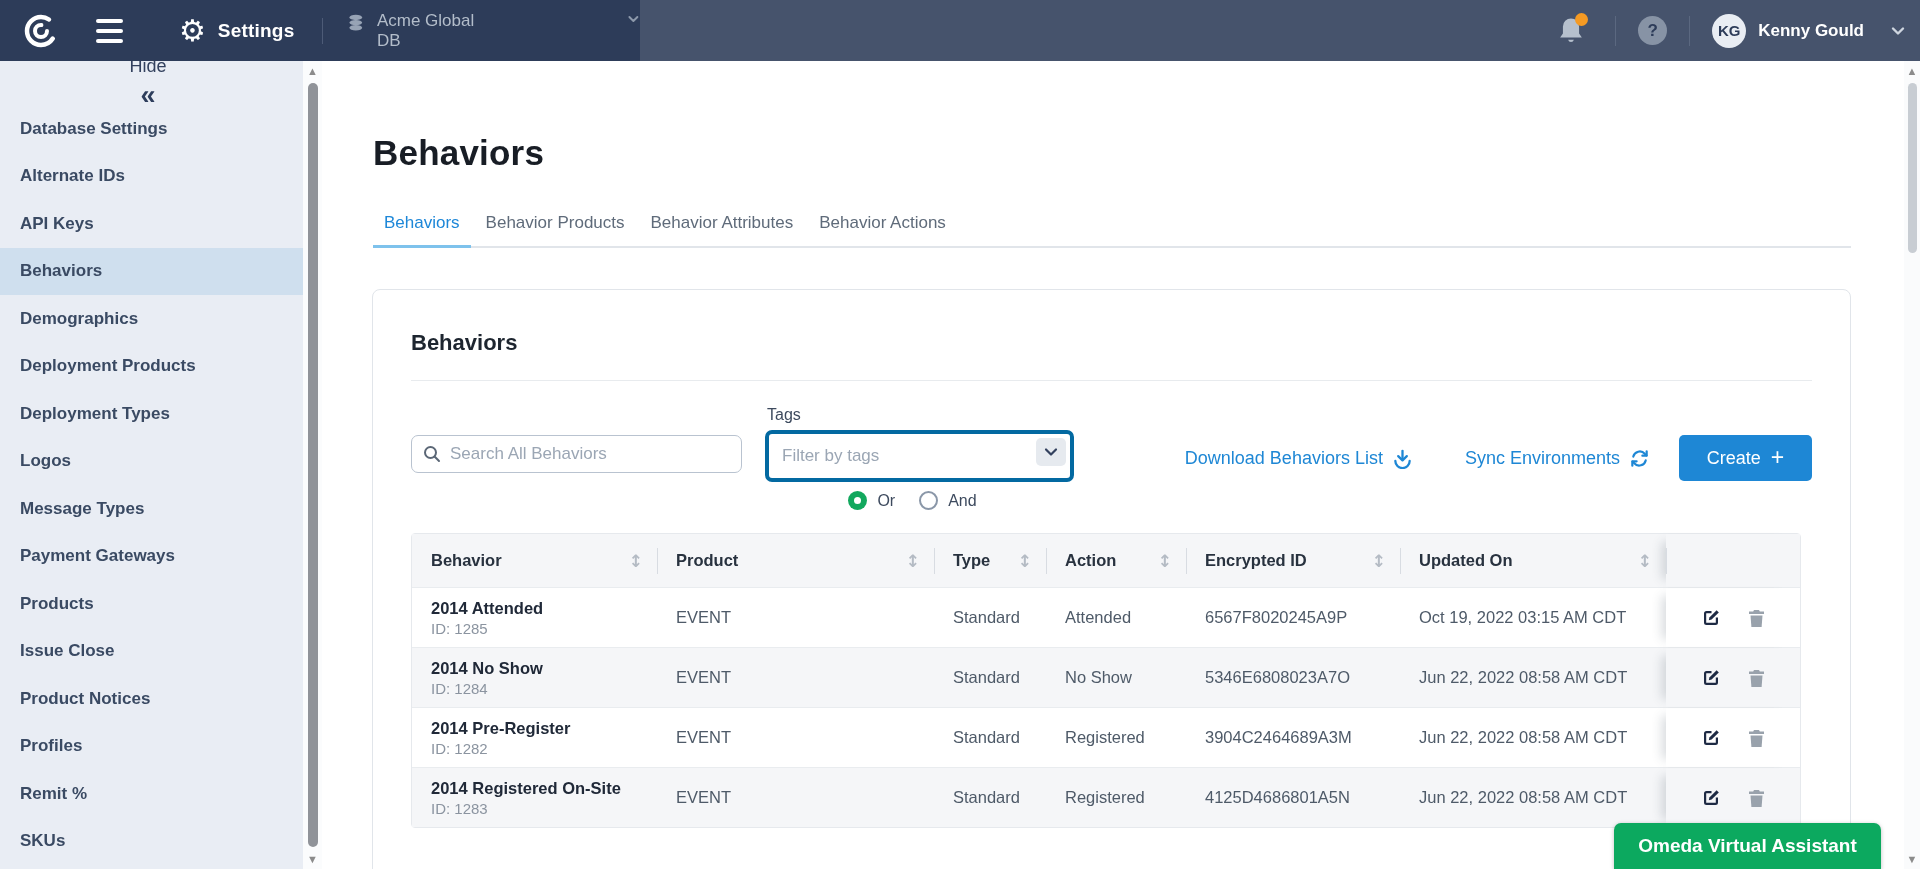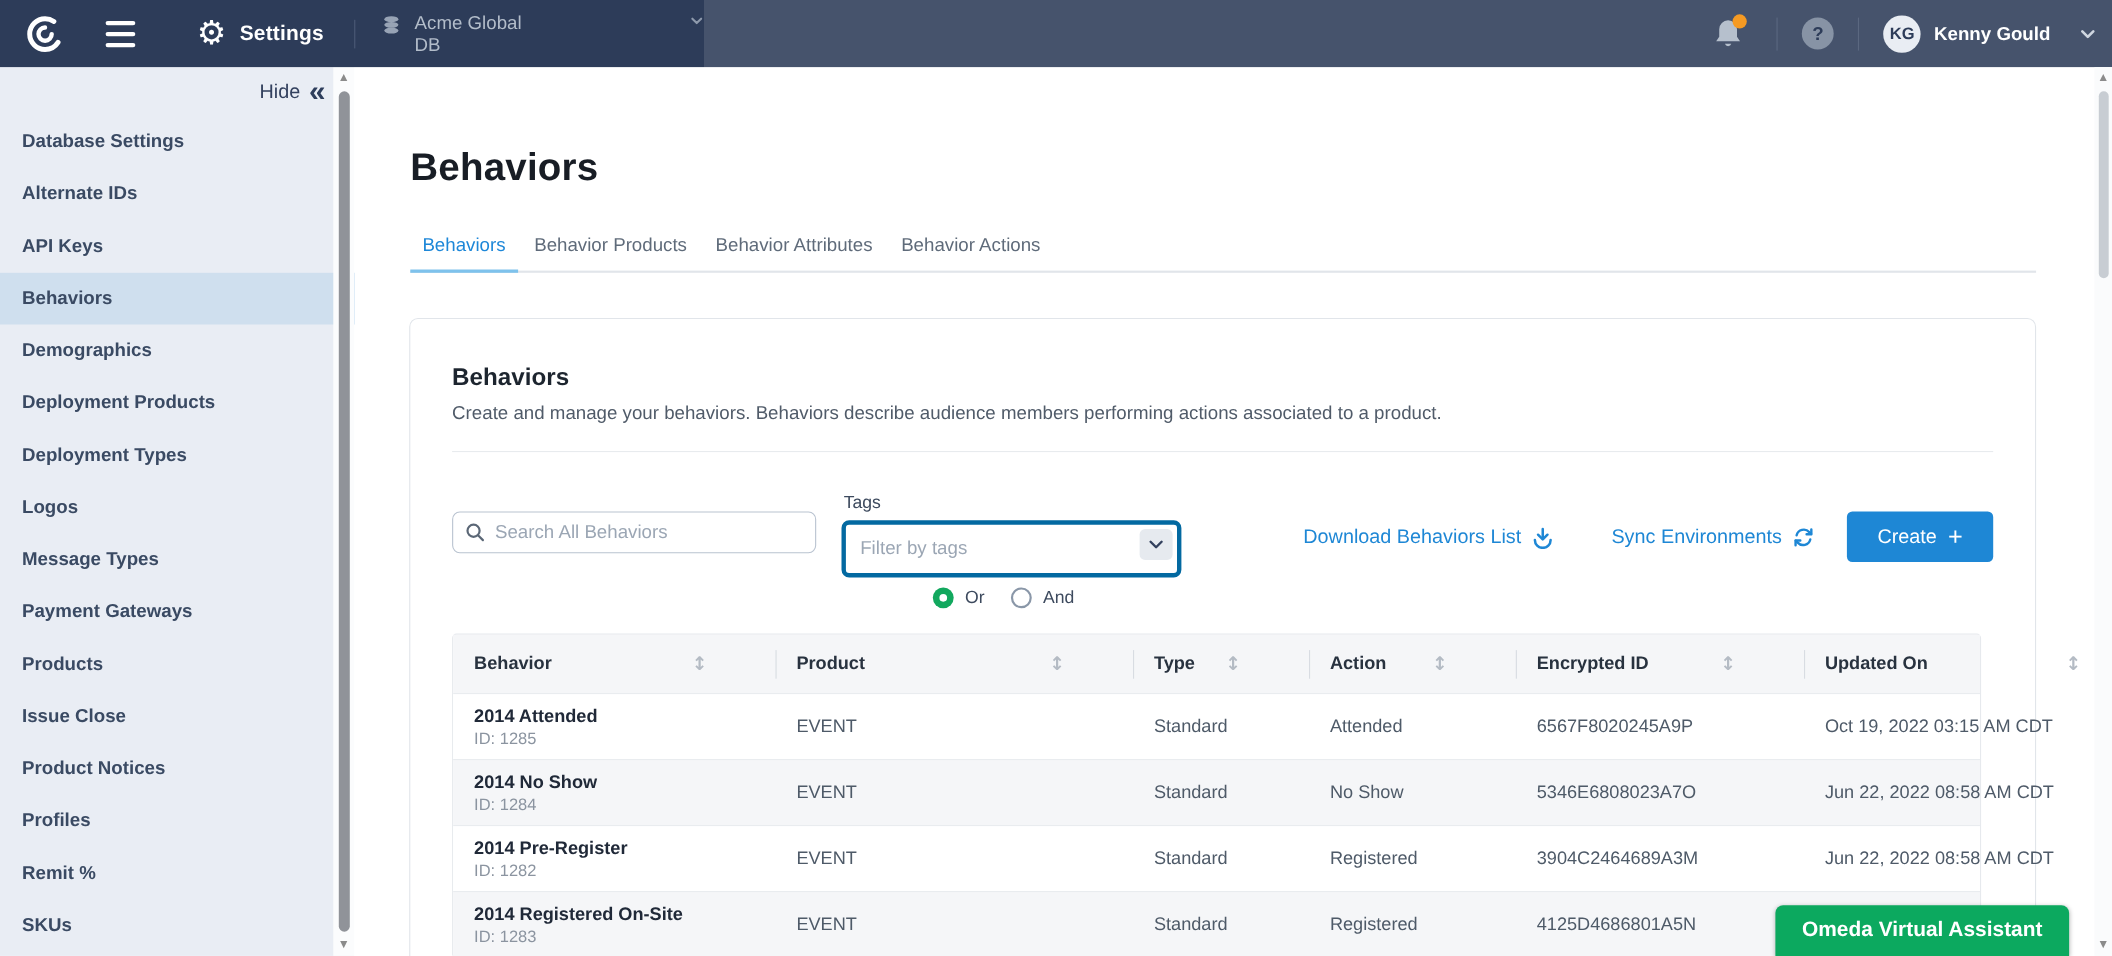--- a/index.html
+++ b/index.html
@@ -22,21 +22,21 @@
   .db-select .chev{margin-left:150px;}
   .bell-wrap{position:relative;width:30px;height:32px;margin-right:6px;cursor:pointer;}
   .bell-dot{position:absolute;top:-2px;right:-1px;width:13px;height:13px;border-radius:50%;background:#f59a23;} 
   .nav-vdiv{width:1px;height:30px;background:#5b6880;margin:0 22px;}
   .help{width:29px;height:29px;border-radius:50%;background:#8793a5;color:#2d3c59;font-weight:700;font-size:17px;display:flex;align-items:center;justify-content:center;cursor:pointer;}
   .avatar{width:34px;height:34px;border-radius:50%;background:#e9edf3;color:#2d3c59;font-weight:700;font-size:15px;display:flex;align-items:center;justify-content:center;margin-right:12px;}
   .user-name{color:#fff;font-size:17px;font-weight:700;margin-right:26px;}
 
   
   .sidebar{position:absolute;top:61px;left:0;width:322px;height:808px;background:#e9edf4;}
-  .sidebar-hide{height:44px;display:flex;align-items:center;justify-content:flex-end;padding-right:26px;color:#33415e;font-size:18px;gap:8px;cursor:pointer;}
+  .sidebar-hide{height:44px;display:flex;align-items:center;justify-content:flex-end;padding-right:26px;color:#33415e;font-size:18px;gap:8px;cursor:pointer;flex-direction:column;}
   .hide-chevrons{font-size:27px;font-weight:700;line-height:20px;color:#2e3e5c;}
   .side-list{display:flex;flex-direction:column;}
   .side-item{height:47.5px;display:flex;align-items:center;padding-left:20px;color:#3a4a63;font-size:17px;font-weight:700;cursor:pointer;width:327px;}
   .side-item.selected{background:#cfdfee;border-right:5px solid #1877c9;}
   .side-scroll{position:absolute;top:0;right:0;width:19px;height:808px;background:#fbfcfd;display:flex;flex-direction:column;align-items:center;}
   .scroll-arrow{color:#8b8b8b;font-size:11px;line-height:14px;margin:3px 0;} 
   .sthumb{width:10px;border-radius:5px;background:#909399;flex:1;margin:2px 0;}
 
   
   .page-scroll{position:absolute;top:61px;right:0;width:16px;height:808px;background:#fafbfc;display:flex;flex-direction:column;align-items:center;z-index:40;}
@@ -54,41 +54,41 @@
   .card{margin:41px 0 0 50px;width:1479px;height:640px;background:#fff;border:1px solid #e1e5ea;border-radius:8px;padding:40px 38px 0 38px;}
   .card-heading{font-size:22px;font-weight:700;color:#1d252f;}
   .card-desc{margin-top:10px;font-size:17px;color:#505b69;}
   .card hr{border:none;border-top:1px solid #e8ebee;margin:24px 0 0 0;}
 
   .filter-row{display:flex;margin-top:0;}
   .search-wrap{margin-top:54px;position:relative;}
   .search-input{width:331px;height:38px;border:1px solid #b9c3d0;border-radius:7px;padding:0 12px 0 38px;font-size:17px;color:#333;outline:none;}
   .search-input::placeholder{color:#9ba6b4;}
   .search-icon{position:absolute;left:12px;top:10px;}
-  .tags-group{margin-left:23px;margin-top:38px;width:309px;display:flex;flex-direction:column;}
+  .tags-group{margin-left:23px;margin-top:25px;width:309px;display:flex;flex-direction:column;}
   .tags-label{font-size:16px;color:#3d4a5e;margin-left:2px;}
   .tags-select{margin-top:6px;position:relative;height:52px;border:4px solid #0369a1;border-radius:7px;display:flex;align-items:center;padding-left:13px;cursor:pointer;background:#fff;}
   .tags-placeholder{font-size:17px;color:#9ba6b4;}
   .tags-chevron{position:absolute;right:4px;top:4px;width:30px;height:28px;background:#e6eaef;border-radius:5px;display:flex;align-items:center;justify-content:center;}
   .radio-row{margin-top:9px;display:flex;align-items:center;justify-content:center;gap:10px;}
   .radio{width:19px;height:19px;border-radius:50%;}
   .radio.on{background:#12a85e;position:relative;}
   .radio.on::after{content:"";position:absolute;left:6px;top:6px;width:7px;height:7px;border-radius:50%;background:#fff;}
   .radio.off{border:2px solid #8a97a8;background:#fff;}
   .radio-label{font-size:16px;color:#3d4a5e;margin-right:14px;}
 
   .filter-right{margin-left:auto;margin-top:54px;height:46px;display:flex;align-items:center;justify-content:flex-end;}
   .link{display:flex;align-items:center;color:#1e87d5;font-size:18px;cursor:pointer;gap:9px;}
   .link.sync{margin-left:52px;}
   .create-btn{margin-left:29px;width:133px;height:46px;background:#1e87d5;border:none;border-radius:5px;color:#fff;font-size:18px;display:flex;align-items:center;justify-content:center;gap:10px;cursor:pointer;}
   .create-plus{font-size:23px;font-weight:400;margin-top:-2px;}
 
   
   .table{margin-top:23px;width:1390px;border:1px solid #e6e9ed;border-radius:4px;}
-  .thead,.trow{display:grid;grid-template-columns:245px 277px 112px 140px 214px 266px 134px;gap:48px;}
+  .thead,.trow{display:grid;grid-template-columns:245px 277px 112px 140px 214px 266px 134px;}
   .thead{background:#f5f6f8;height:53px;}
   .hcell{display:flex;align-items:center;padding-left:19px;font-size:16.5px;font-weight:700;color:#28323f;position:relative;}
   .hcell .sort{margin-left:auto;margin-right:14px;color:#b4bbc4;font-size:17px;font-family:"DejaVu Sans",sans-serif;cursor:pointer;}
   .hcell+.hcell::before{content:"";position:absolute;left:0;top:14px;height:26px;width:1px;background:#d8dce2;}
   .trow{height:60px;border-top:1px solid #e9ecef;background:#fff;}
   .trow:nth-child(even){background:#f5f6f8;}
   .cell{display:flex;align-items:center;padding-left:19px;font-size:16.5px;color:#4e5a68;overflow:hidden;white-space:nowrap;}
   .c-behavior{flex-direction:column;align-items:flex-start;justify-content:center;}
   .bname{font-size:16.5px;font-weight:700;color:#202938;cursor:pointer;}
   .bid{font-size:15px;color:#8b94a0;margin-top:2px;}
@@ -185,21 +185,20 @@
     <h1 class="page-title">Behaviors</h1>
     <div class="tabs" id="tabs">
         <div class="tab active">Behaviors</div>
         <div class="tab">Behavior Products</div>
         <div class="tab">Behavior Attributes</div>
         <div class="tab">Behavior Actions</div>
       </div>
 
     <section class="card">
       <div class="card-heading">Behaviors</div>
-      <div class="card-desc">Create and manage your behaviors. Behaviors describe audience members performing actions associated to a product.</div>
       <hr>
 
       <div class="filter-row">
         <div class="search-wrap">
           <svg class="search-icon" width="18" height="18" viewBox="0 0 18 18">
               <circle cx="7.5" cy="7.5" r="5.5" fill="none" stroke="#5b6776" stroke-width="2"></circle>
               <line x1="11.8" y1="11.8" x2="16" y2="16" stroke="#5b6776" stroke-width="2" stroke-linecap="round"></line>
             </svg>
           <input class="search-input" placeholder="Search All Behaviors" style="">
         </div>

